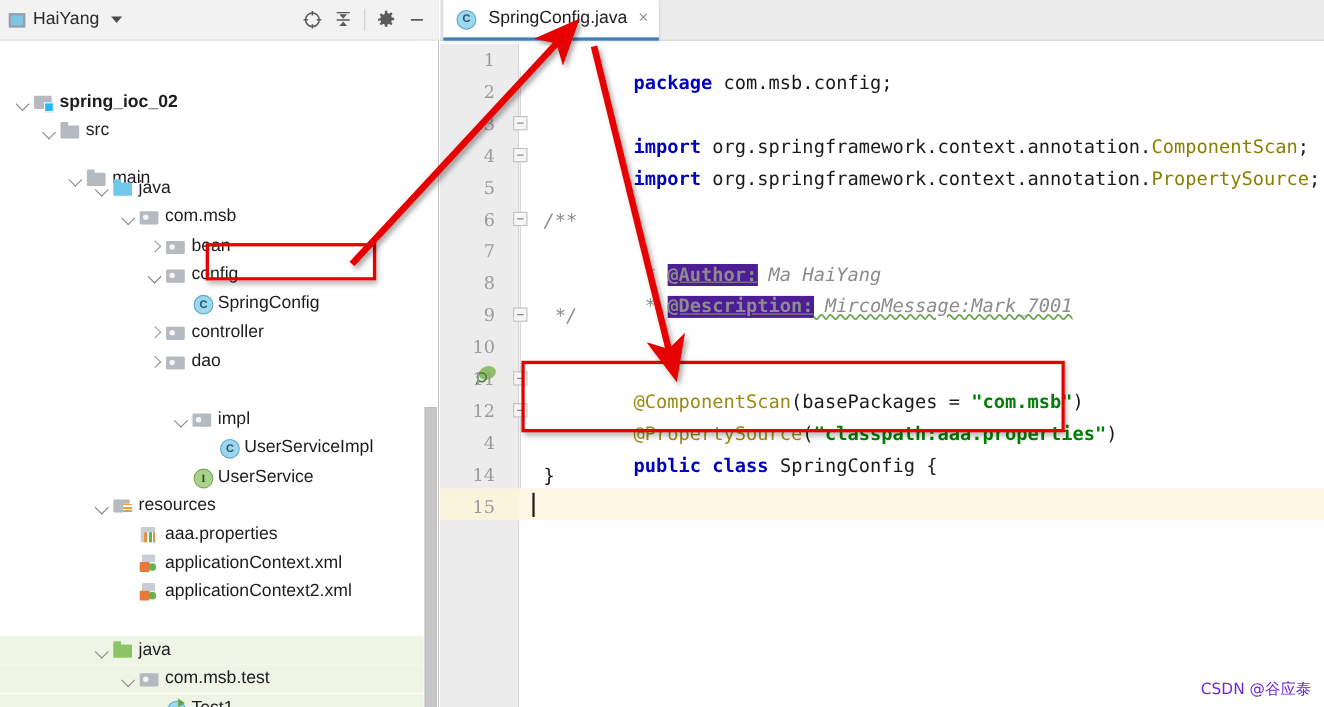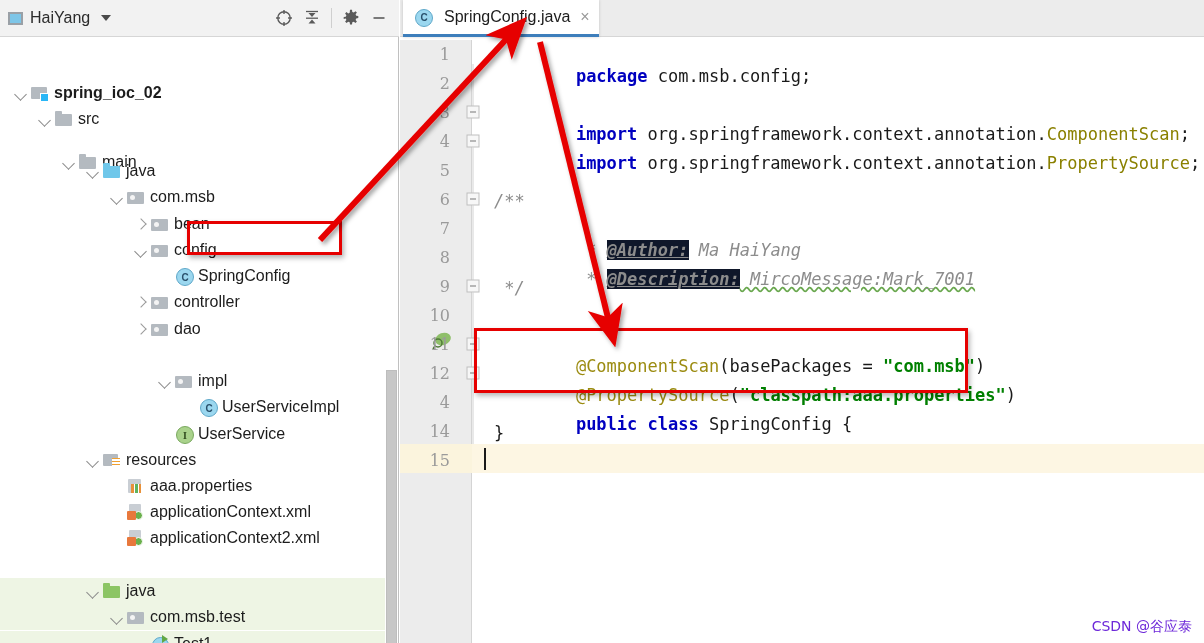--- a/index.html
+++ b/index.html
@@ -142,21 +142,21 @@
     position:absolute; left:72px; top:40px; width:732px; height:603px; background:#ffffff;
     font-family:"DejaVu Sans Mono", monospace; font-size:17px;
   }
   .cl { position:absolute; left:22px; white-space:pre; }
   .kw{color:#0000c0;font-weight:bold;}
   .plain{color:#1a1a1a;}
   .annot{color:#9b8b10;}
   .cls{color:#8a8000;}
   .str{color:#008000;font-weight:bold;}
   .cmt{color:#8c8c8c;font-style:italic;}
-  .cmt-tag{color:#8c8c8c;font-style:italic;font-weight:bold;text-decoration:underline;background:#0f172a;text-align:right;}
+  .cmt-tag{color:#8c8c8c;font-weight:bold;text-decoration:underline;background:#4c1d95;text-align:right;}
   .squig{text-decoration:underline; text-decoration-style:wavy; text-decoration-color:#6aa84f;}
 
   .caret-line{position:absolute;left:72px;width:732px;height:29px;background:#fdf6e3;}
   .gutter-caret{position:absolute;left:0;width:72px;height:29px;background:#fbf4dd;}
   #caret{position:absolute;width:2px;height:22px;background:#1a1a1a;}
 
   #bean-gutter-icon{
     position:absolute; left:32px; top:331px; width:20px; height:19px;
   }
 

